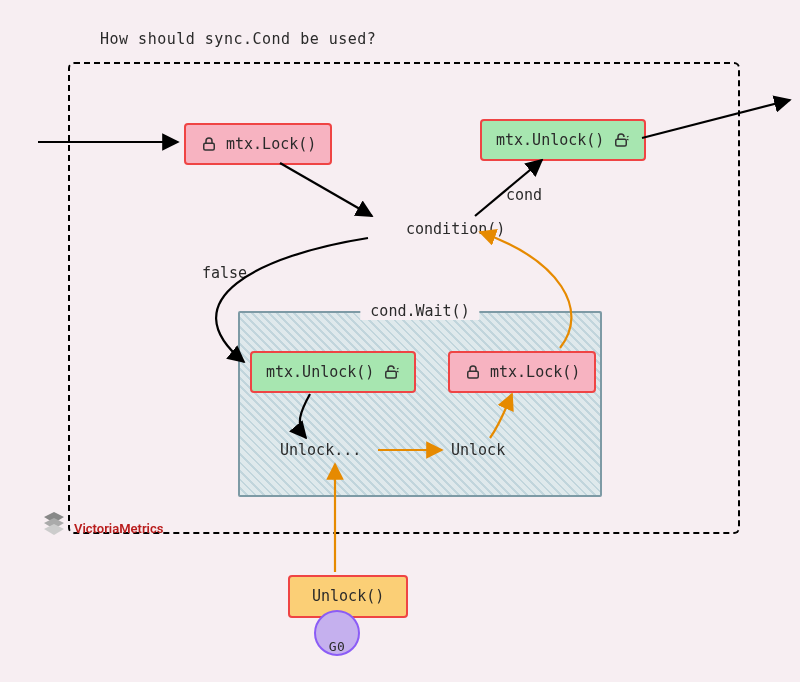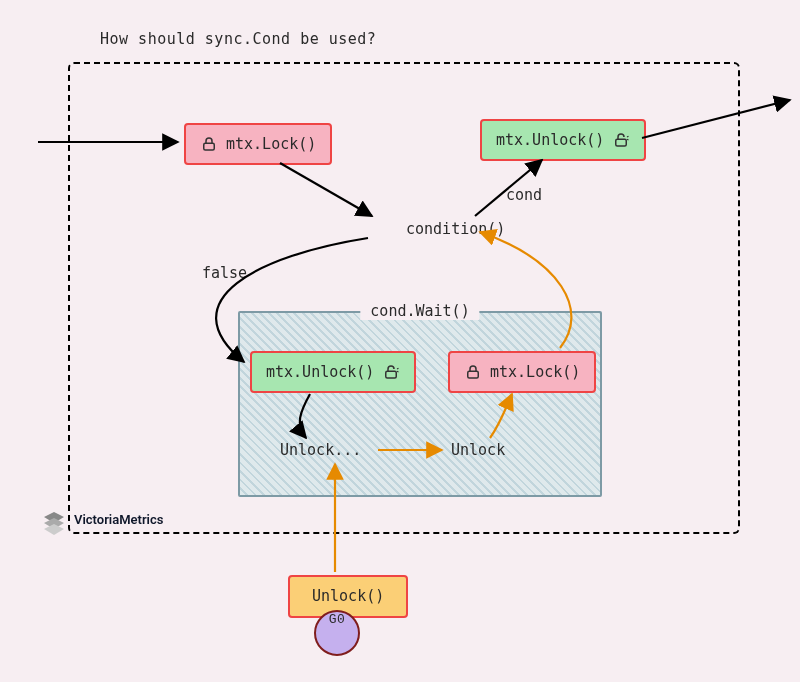--- a/index.html
+++ b/index.html
@@ -78,53 +78,52 @@
   .cond-title {
     font-size: 15px;
   }
   
   .goroutine {
     position: absolute;
     width: 42px;
     height: 42px;
     border-radius: 50%;
     background: #c5b0ee;
-    border: 2px solid #7f1d1d;
+    border: 2px solid #8b5cf6;
     display: flex;
-    align-items: flex-start;
+    align-items: flex-end;
     justify-content: center;
     font-size: 13px;
     letter-spacing: .5px;
-    font-family: Liberation Mono, monospace;
   }
   svg.arrows {
     position: absolute;
     inset: 0;
     width: 800px;
     height: 682px;
     pointer-events: none;
   }
   
   .lock-icon {
     display: inline-block;
     width: 18px;
     height: 18px;
   }
   
   .logo {
     position: absolute;
     left: 42px;
     bottom: 36px;
     display: flex;
-    align-items: flex-start;
+    align-items: flex-end;
     gap: 8px;
     font-family: "Segoe UI", Roboto, Helvetica, Arial, sans-serif;
     font-size: 13px;
     font-weight: 600;
-    color: #0f172a;
+    color: #b91c1c;
   }
   .logo svg { display:block; }
 </style>
 </head>
 <body>
 
 <div class="canvas">
 
   <div class="title">How should sync.Cond be used?</div>
 

